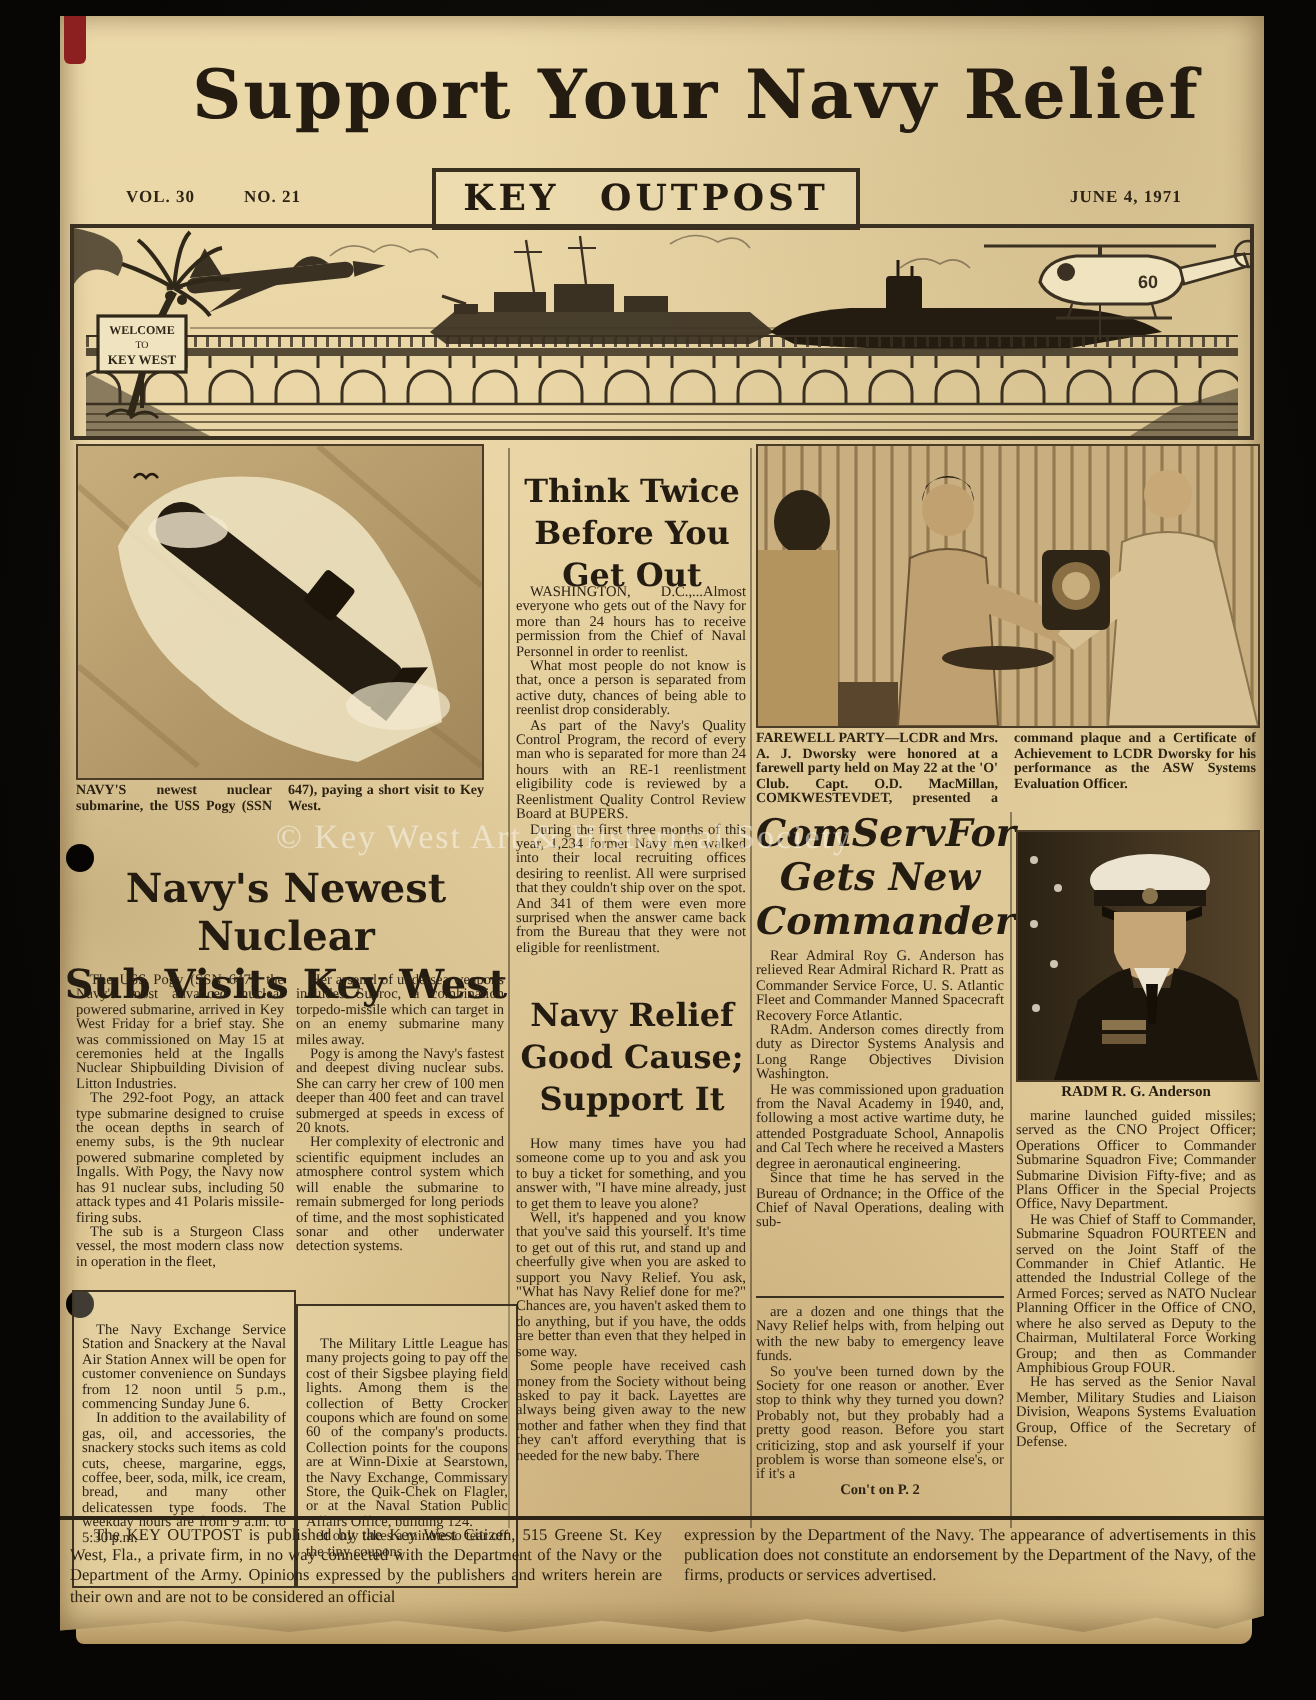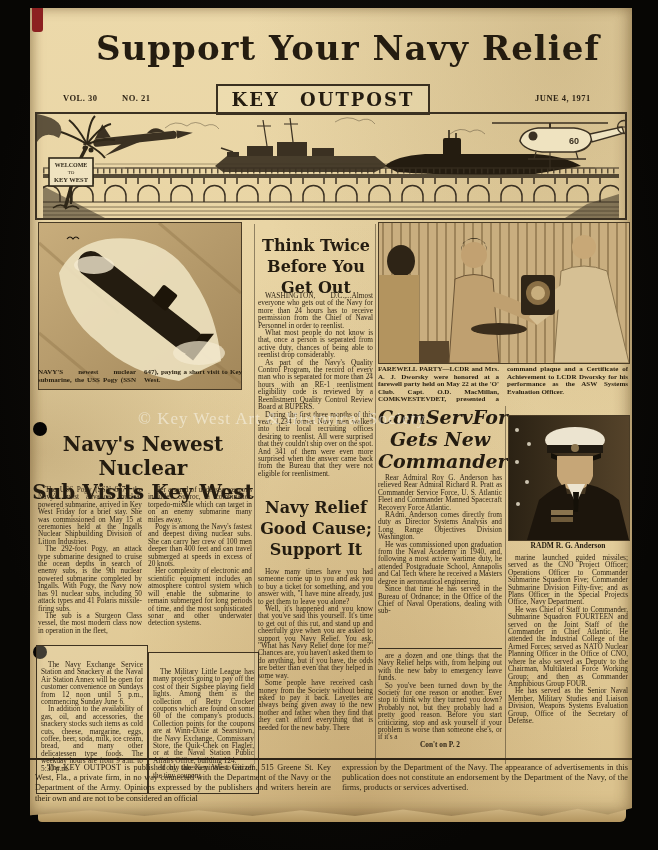--- a/index.html
+++ b/index.html
@@ -198,21 +198,21 @@
         <g transform="rotate(38 100 80)">
           <rect x="25" y="66" width="152" height="26" rx="13" fill="#241c10"></rect>
           <rect x="108" y="50" width="18" height="20" rx="2" fill="#1d1509"></rect>
           <polygon points="168,66 178,58 178,92 168,92" fill="#1d1509"></polygon>
         </g>
         <ellipse cx="55" cy="42" rx="20" ry="9" fill="#f4ead0" opacity=".8"></ellipse>
         <ellipse cx="160" cy="130" rx="26" ry="12" fill="#f4ead0" opacity=".7"></ellipse>
         <path d="M28,16 q3,-4 6,0 q3,-4 6,0" stroke="#241c10" stroke-width="1.2" fill="none"></path>
       </svg>
     </div>
-    <div class="abs photo-caption" style="left:8px;top:361px;width:204px;height:42px;">NAVY'S newest nuclear submarine, the USS Pogy (SSN 647), paying a short visit to Key West.</div>
+    <div class="abs photo-caption" style="left:8px;top:384px;width:204px;height:42px;">NAVY'S newest nuclear submarine, the USS Pogy (SSN 647), paying a short visit to Key West.</div>
 
     <div class="abs headline" style="left:2px;top:424px;width:222px;font-size:20px;line-height:1.2;">
       <div>Navy's Newest Nuclear</div>
       <div>Sub Visits Key West</div>
     </div>
     <div class="abs col-text" style="left:8px;top:478px;width:104px;height:158px;">
       <p>The USS Pogy (SSN 647), the Navy's most advanced nuclear powered submarine, arrived in Key West Friday for a brief stay. She was commissioned on May 15 at ceremonies held at the Ingalls Nuclear Shipbuilding Division of Litton Industries.</p>
       <p>The 292-foot Pogy, an attack type submarine designed to cruise the ocean depths in search of enemy subs, is the 9th nuclear powered submarine completed by Ingalls. With Pogy, the Navy now has 91 nuclear subs, including 50 attack types and 41 Polaris missile-firing subs.</p>
       <p>The sub is a Sturgeon Class vessel, the most modern class now in operation in the fleet,</p>
     </div>

